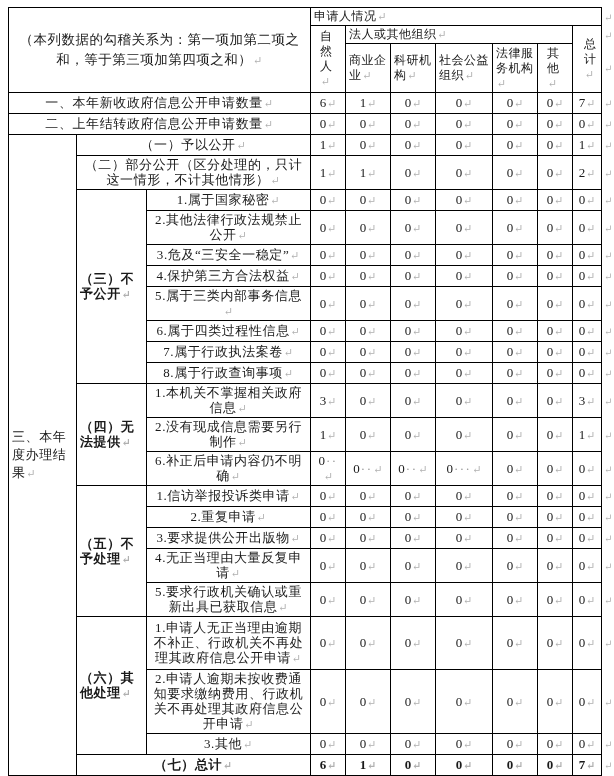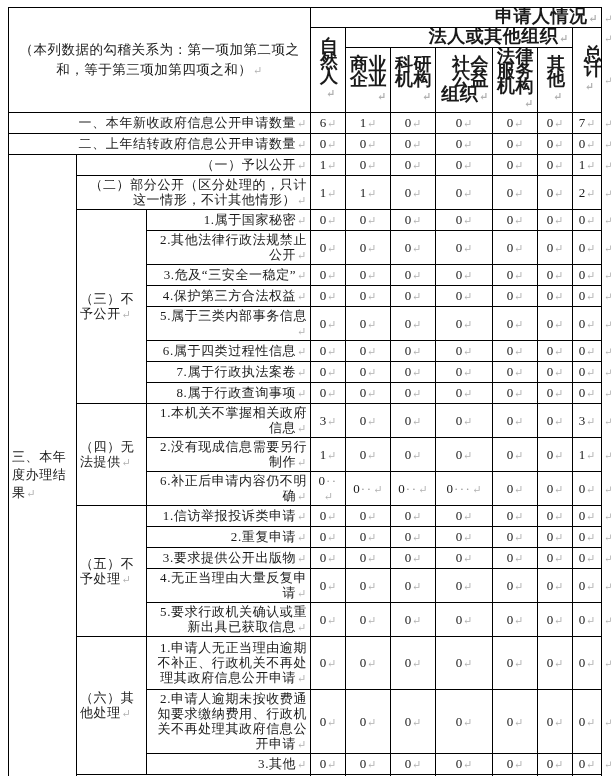--- a/index.html
+++ b/index.html
@@ -18,25 +18,25 @@
     overflow:hidden; word-break:break-all;
   }
   
   td.rowend { border:none; background:#fff; padding:0 0 0 2px;
     text-align:left; vertical-align:middle; }
   td.rowend::after { content:var(--crlf,""); color:#b3b3b3; font-size:10px; }
 
   
   .mk::after { content:var(--crlf,""); color:#b0b0b0; font-size:11px; margin-left:1px; }
 
-  .hd { font-weight:bold; text-align:right; font-size:18px; letter-spacing:0.5px; }
+  .hd { font-weight:normal; text-align:left; font-size:12px; letter-spacing:0.5px; }
   .corner { font-weight:normal; text-align:center; font-size:13.5px;
     line-height:20px; letter-spacing:0.5px; word-break:normal; }
-  .lbl { text-align:right; letter-spacing:0.6px; }
-  .grp { text-align:left; letter-spacing:0.6px; }
+  .lbl { text-align:center; letter-spacing:0.6px; }
+  .grp { text-align:left; letter-spacing:0.6px;font-weight:bold; }
   .sec { text-align:left; letter-spacing:0.6px; line-height:18px; }
   .num { text-align:center; }
   .b   { font-weight:bold; }
   .dots { color:#9a9a9a; letter-spacing:1.5px; margin-left:1px; }
 
   
   tr.hh1 { height:18px; } tr.hh2 { height:18px; } tr.hh3 { height:49px; }
   tr.h1 { height:21px; }  tr.h2 { height:32px; }
   tr.h3 { height:53px; }  tr.h4 { height:64px; }
 

